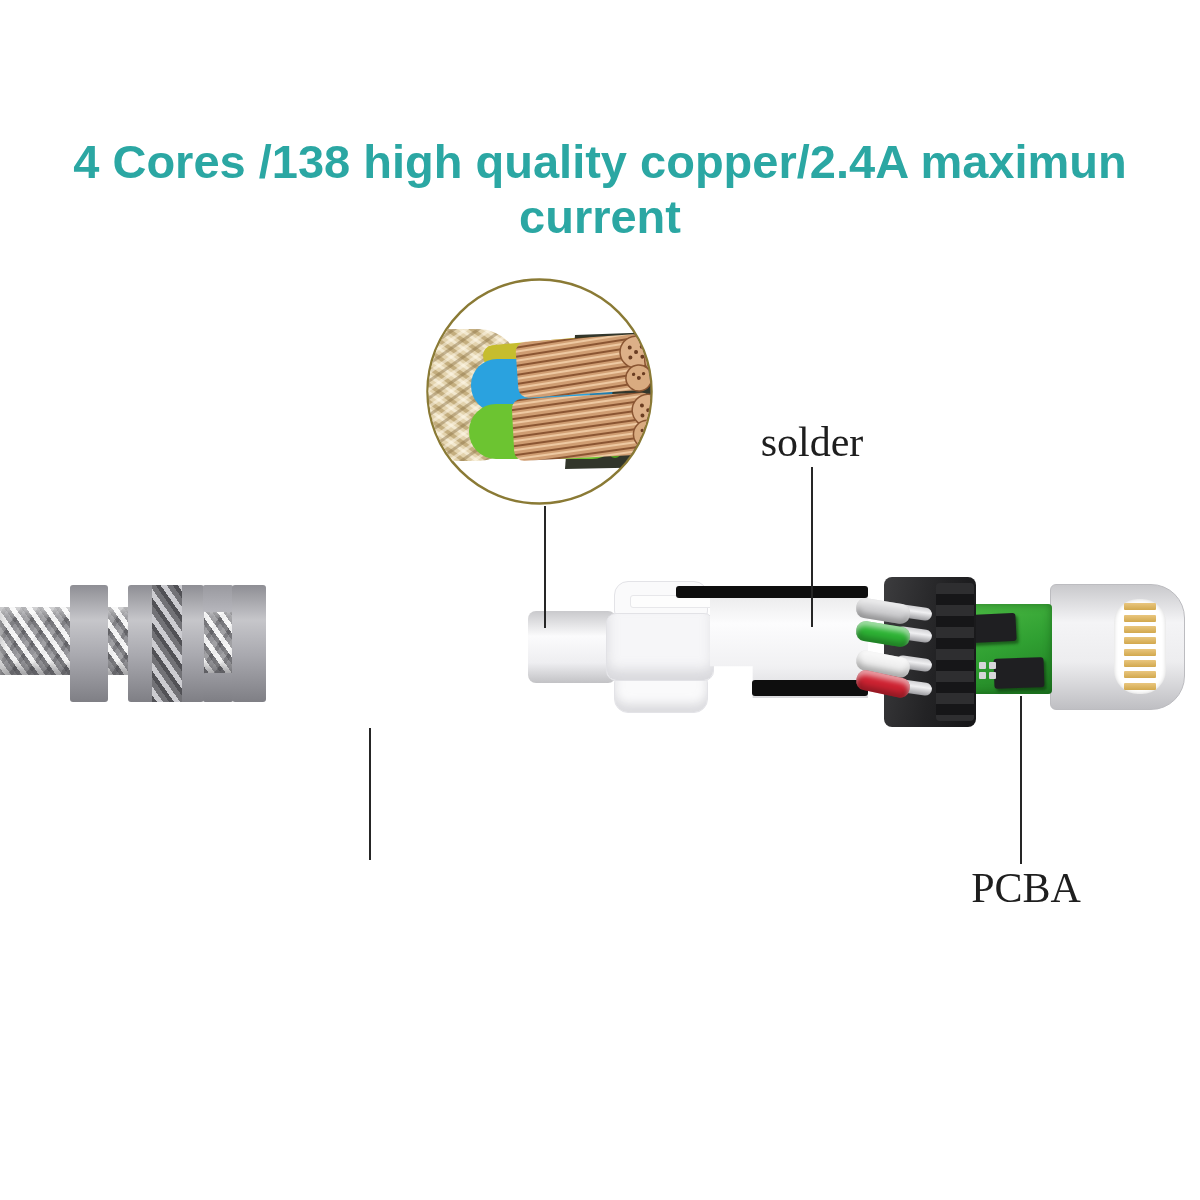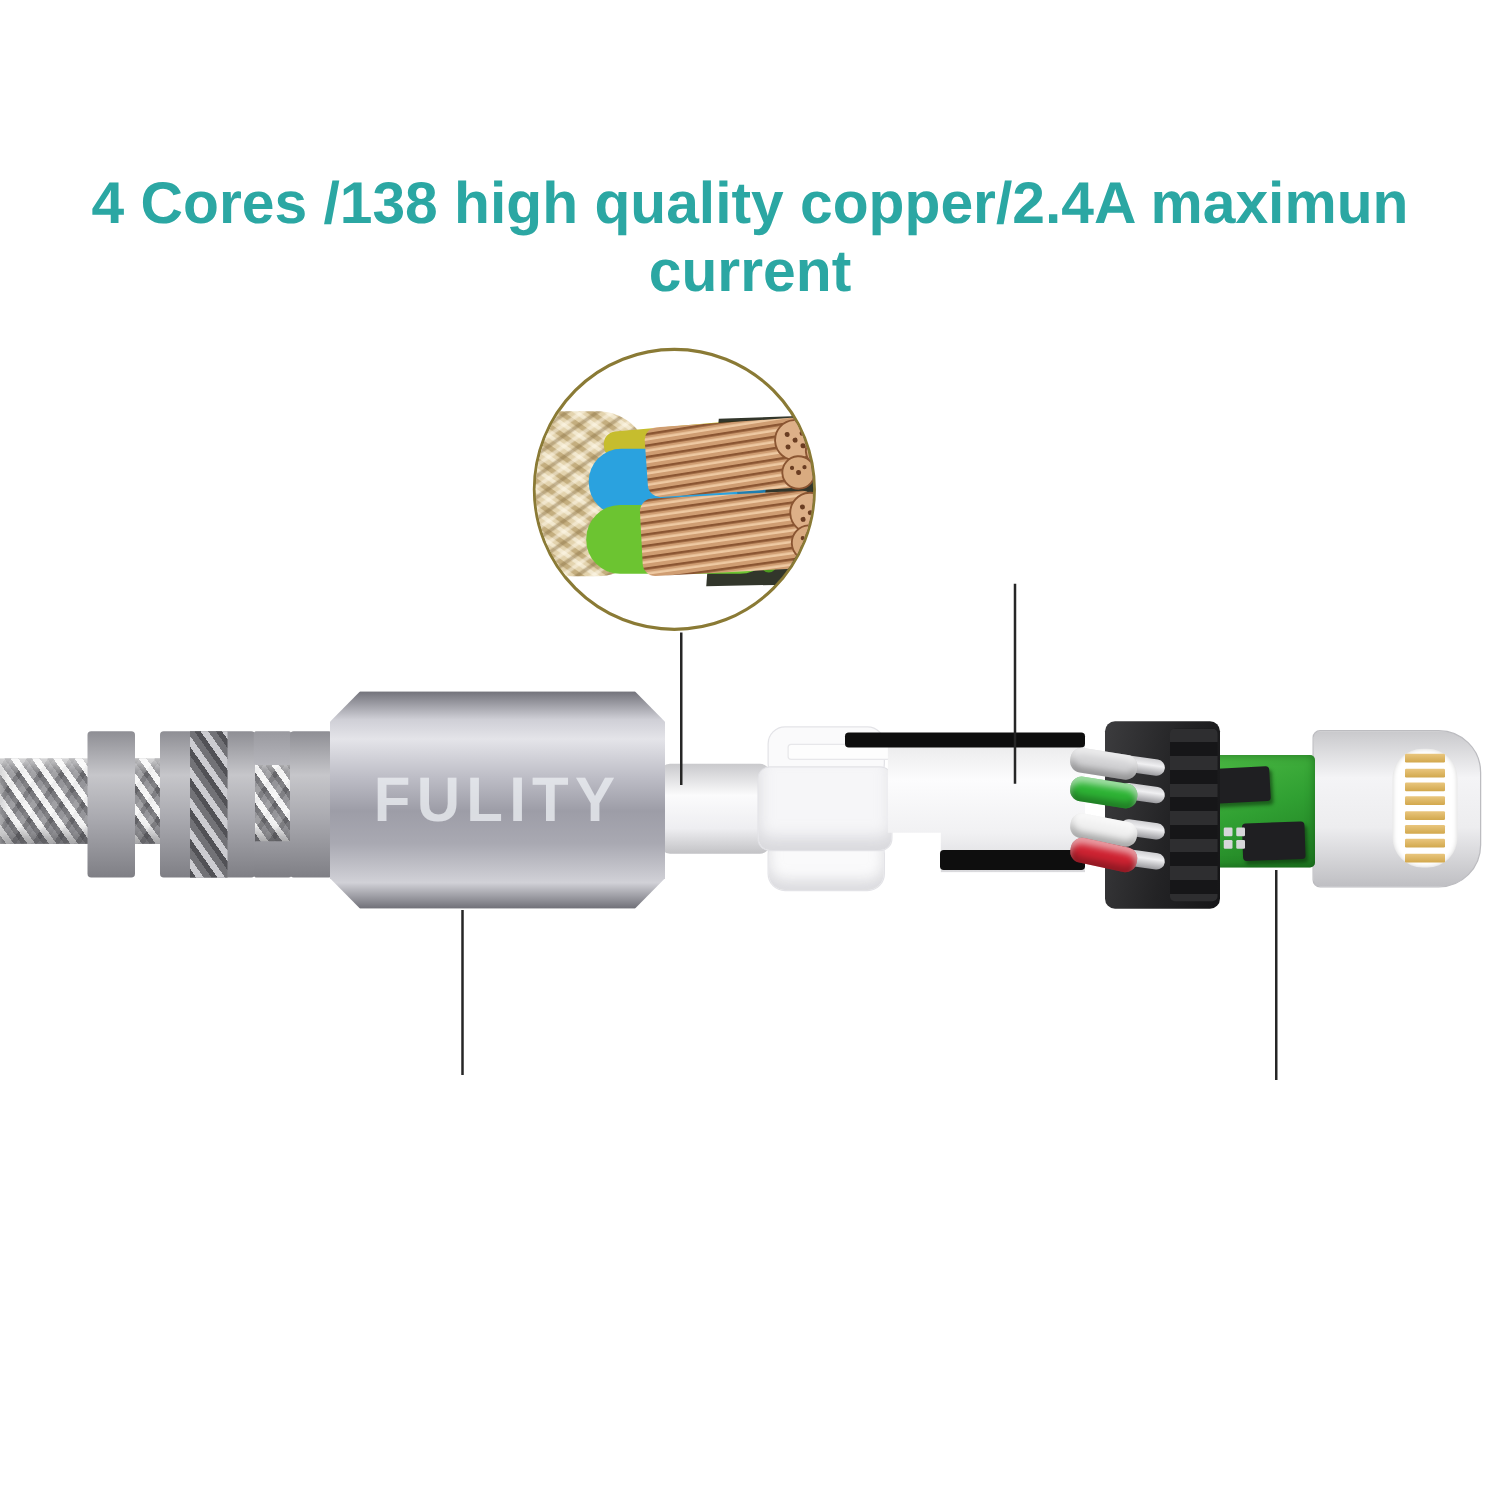--- a/index.html
+++ b/index.html
@@ -226,23 +226,20 @@
 
   <div class="braid"></div>
   <div class="relief s1"></div>
   <div class="relief s2">
     <div class="slot"></div>
   </div>
   <div class="relief-arm arm-top"></div>
   <div class="relief-arm arm-bot"></div>
   <div class="relief s4"></div>
 
-  <div class="housing">
-    <span class="logo">FULITY</span>
-  </div>
 
   <div class="stub"></div>
 
   <div class="collar">
     <div class="lobe t"></div>
     <div class="lobe b"></div>
     <div class="mid"></div>
   </div>
   <div class="tab"></div>
 
@@ -292,14 +289,16 @@
         <div class="contact"></div>
         <div class="contact"></div>
       </div>
   </div>
 
   <div class="pline line-inset"></div>
   <div class="pline line-solder"></div>
   <div class="pline line-plug"></div>
   <div class="pline line-pcba"></div>
 
+  <div class="lbl lbl-solder">solder</div>
+  <div class="lbl lbl-pcba">PCBA</div>
 
 </div>
 
 </body></html>

